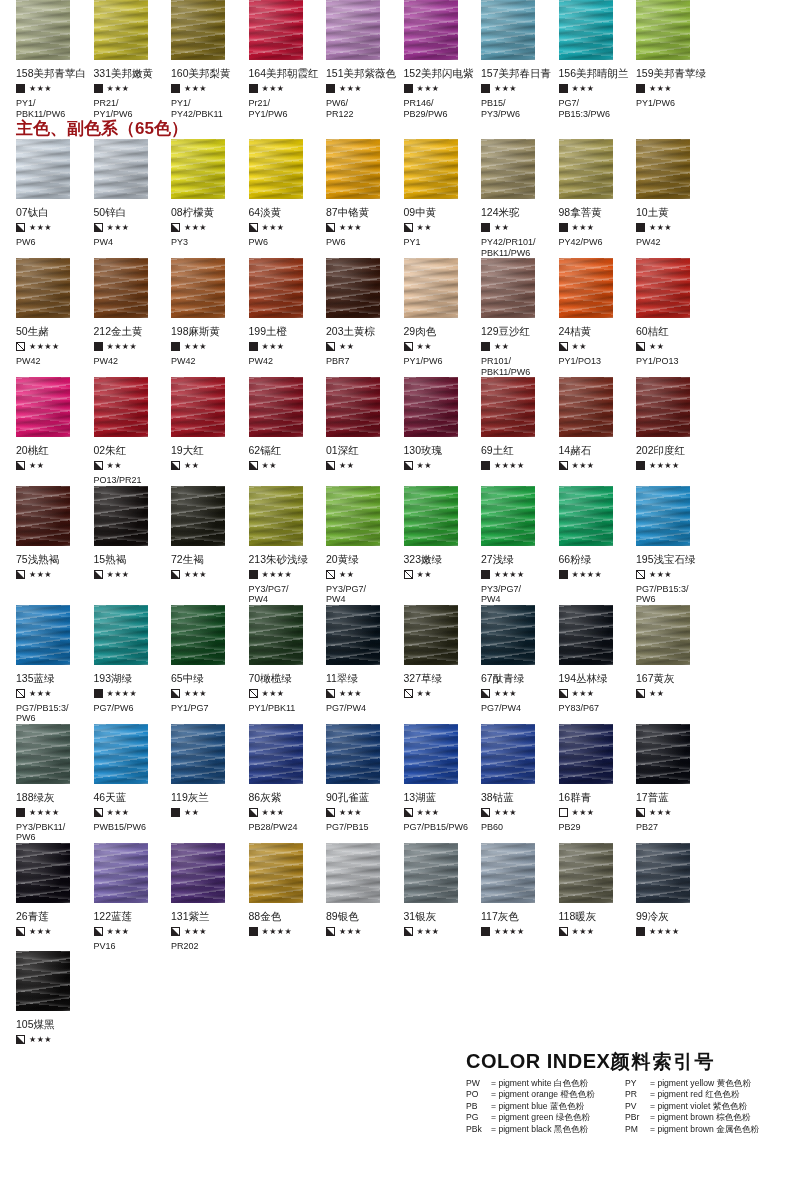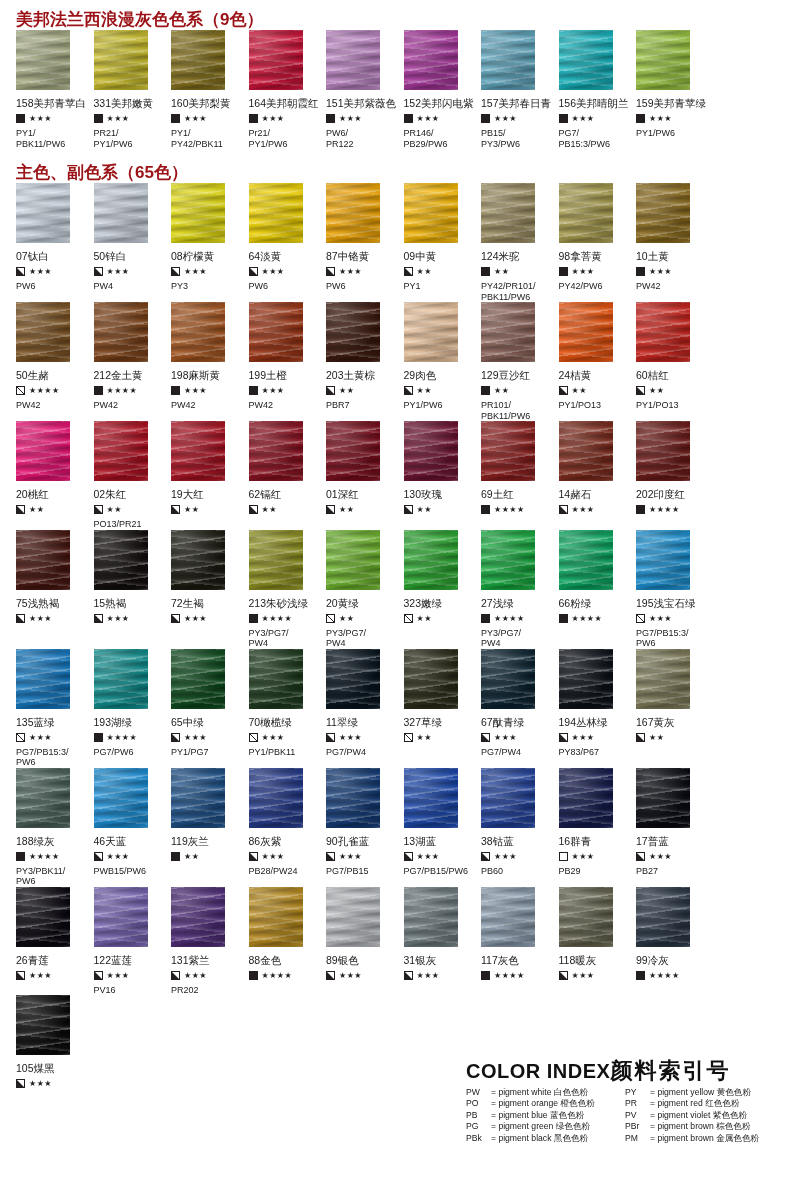--- a/index.html
+++ b/index.html
@@ -142,21 +142,21 @@
   }
   .legend-title{
     font-size:20px;
     font-weight:bold;
     color:#111;
     letter-spacing:.5px;
     white-space:nowrap;
     line-height:22px;
   }
   .legend-title .cn{
-    font-size:22px;
+    font-size:19px;
     letter-spacing:2px;
   }
   .legend-sub{
     text-align:right;
     font-size:12.5px;
     font-weight:bold;
     padding-right:22px;
     line-height:16px;
     margin-top:1px;
   }
@@ -173,21 +173,20 @@
   }
   .legend-row .code{display:inline-block;min-width:25px;}
 </style>
 </head>
 <body>
 
 <div class="page">
 
 
   <div id="sections">
-      <div class="section-head" style="margin-top: 10px;">美邦法兰西浪漫灰色色系（9色）</div>
       <div class="grid">
         <div class="cell">
           <div class="swatch" style="background: rgb(169, 174, 134);">
             <div class="tex"></div>
           </div>
           <div class="name"><span>158</span><span>美邦青苹白</span></div>
           <div class="meta">
             <span class="opq solid"></span>
             <span class="stars">★★★</span>
           </div>
@@ -283,21 +282,21 @@
             <div class="tex"></div>
           </div>
           <div class="name"><span>159</span><span>美邦青苹绿</span></div>
           <div class="meta">
             <span class="opq solid"></span>
             <span class="stars">★★★</span>
           </div>
           <div class="pig">PY1/PW6</div>
         </div>
       </div>
-      <div class="section-head" style="margin-top: 14px;">主色、副色系（65色）</div>
+      <div class="section-head" style="">主色、副色系（65色）</div>
       <div class="grid">
         <div class="cell">
           <div class="swatch" style="background: rgb(204, 215, 226);">
             <div class="tex"></div>
           </div>
           <div class="name"><span>07</span><span>钛白</span></div>
           <div class="meta">
             <span class="opq half"></span>
             <span class="stars">★★★</span>
           </div>

